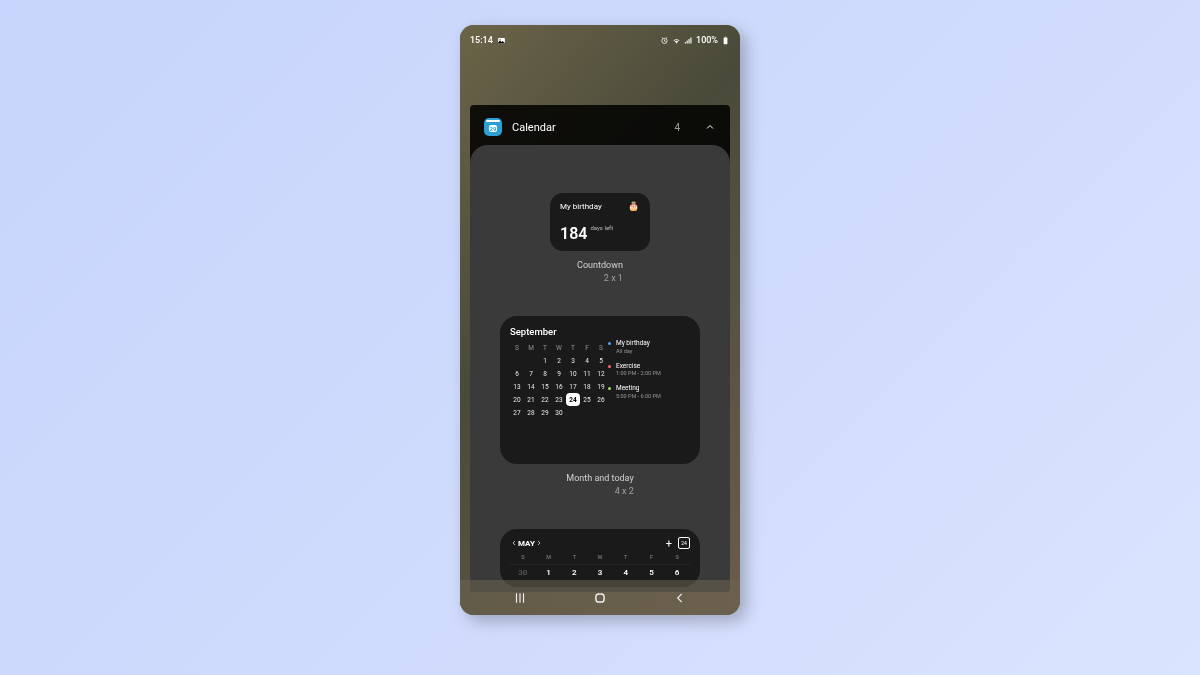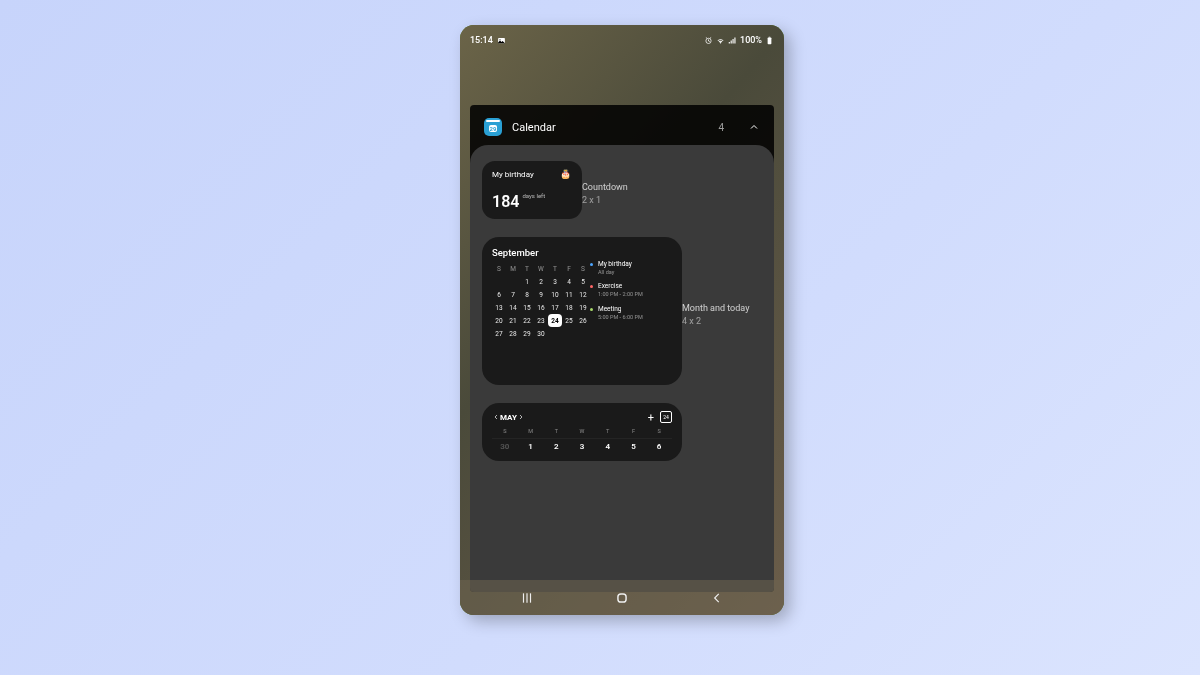--- a/index.html
+++ b/index.html
@@ -1,37 +1,37 @@
 <!DOCTYPE html>
 <html><head>
 <meta charset="utf-8">
 <style>
   html,body{margin:0;padding:0;width:1200px;height:675px;overflow:hidden;font-family:-apple-system,BlinkMacSystemFont,'Segoe UI',Roboto,sans-serif;}
   body{background:linear-gradient(135deg,#c7d4fb 0%,#d1dcfd 60%,#dbe4fe 100%);}
-  .phone{position:absolute;left:460px;top:25px;width:280px;height:590px;background:#4d7c0f;border-radius:14px;overflow:hidden;box-shadow:6px 6px 16px rgba(0,0,0,.25);padding-left:44px;}
+  .phone{position:absolute;left:460px;top:25px;width:280px;height:590px;background:#4d7c0f;border-radius:14px;overflow:hidden;box-shadow:6px 6px 16px rgba(0,0,0,.25);}
   .home-bg{position:absolute;inset:0;background:linear-gradient(130deg,#6b6448 0%,#4a4a3a 40%,#6b5d4a 100%);}
   .dim{position:absolute;inset:0;background:rgba(0,0,0,.0);}
   .status{position:absolute;top:0;left:0;right:0;height:18px;display:flex;align-items:center;justify-content:space-between;padding:6px 10px 0;font-size:9px;color:#fff;font-weight:500;}
   .status-left{display:flex;align-items:center;gap:4px;}
   .status-right{display:flex;align-items:center;gap:3px;}
   .ico{width:9px;height:9px;display:inline-block;}
   .search-bar{position:absolute;top:32px;left:10px;right:10px;height:30px;border-radius:15px;background:rgba(120,115,100,.55);display:flex;align-items:center;padding:0 12px;justify-content:space-between;}
   .search-bar span{color:rgba(255,255,255,.5);font-size:10px;}
   .mic{width:10px;height:12px;opacity:.55;}
   .panel{position:absolute;top:80px;left:10px;right:10px;height:487px;background:rgba(0,0,0,.85);border-radius:4px;overflow:hidden;}
   .panel-hd{height:36px;display:flex;align-items:center;padding:4px 14px 0;gap:10px;}
   .cal-icon{width:18px;height:18px;border-radius:5px;background:#2aa0d4;display:flex;align-items:center;justify-content:center;position:relative;}
   .cal-icon::before{content:'';position:absolute;top:2px;left:2px;right:2px;height:2px;background:#fff;border-radius:1px;}
   .cal-icon span{font-size:6px;font-weight:700;color:#2aa0d4;background:#fff;border-radius:2px;padding:0 1px;position:relative;top:1px;}
   .panel-title{color:#fff;font-size:11px;flex:1;}
   .panel-cnt{color:rgba(255,255,255,.6);font-size:10px;margin-right:14px;}
   .chev{width:12px;height:12px;}
   .scroll{position:absolute;top:40px;left:0;right:0;bottom:0;background:#3a3a3a;border-radius:18px 18px 0 0;padding:16px 12px 0;}
-  .wrow{display:flex;align-items:center;margin-bottom:18px;}
-  .wcap{margin-top:8px;text-align:left;color:rgba(255,255,255,.75);font-size:9px;line-height:1.4;}
+  .wrow{display:flex;flex-direction:column;align-items:center;margin-bottom:18px;margin-top:32px;}
+  .wcap{margin-top:8px;text-align:right;color:rgba(255,255,255,.75);font-size:9px;line-height:1.4;}
   .wcap .sz{color:rgba(255,255,255,.5);}
   .countdown{width:100px;height:58px;background:#1a1a1a;border-radius:13px;padding:8px 10px;box-sizing:border-box;color:#fff;display:flex;flex-direction:column;justify-content:space-between;}
   .cd-top{display:flex;align-items:center;justify-content:space-between;font-size:8px;}
   .cake{font-size:9px;}
   .cd-bot{display:flex;align-items:flex-start;gap:3px;}
   .cd-num{font-size:16px;font-weight:600;}
   .cd-unit{font-size:6px;opacity:.65;}
   .month{width:200px;height:148px;background:#1a1a1a;border-radius:17px;padding:10px;box-sizing:border-box;color:#fff;display:flex;}
   .mcal{flex:0 0 auto;}
   .mtitle{font-size:9.5px;font-weight:500;margin-bottom:4px;}

